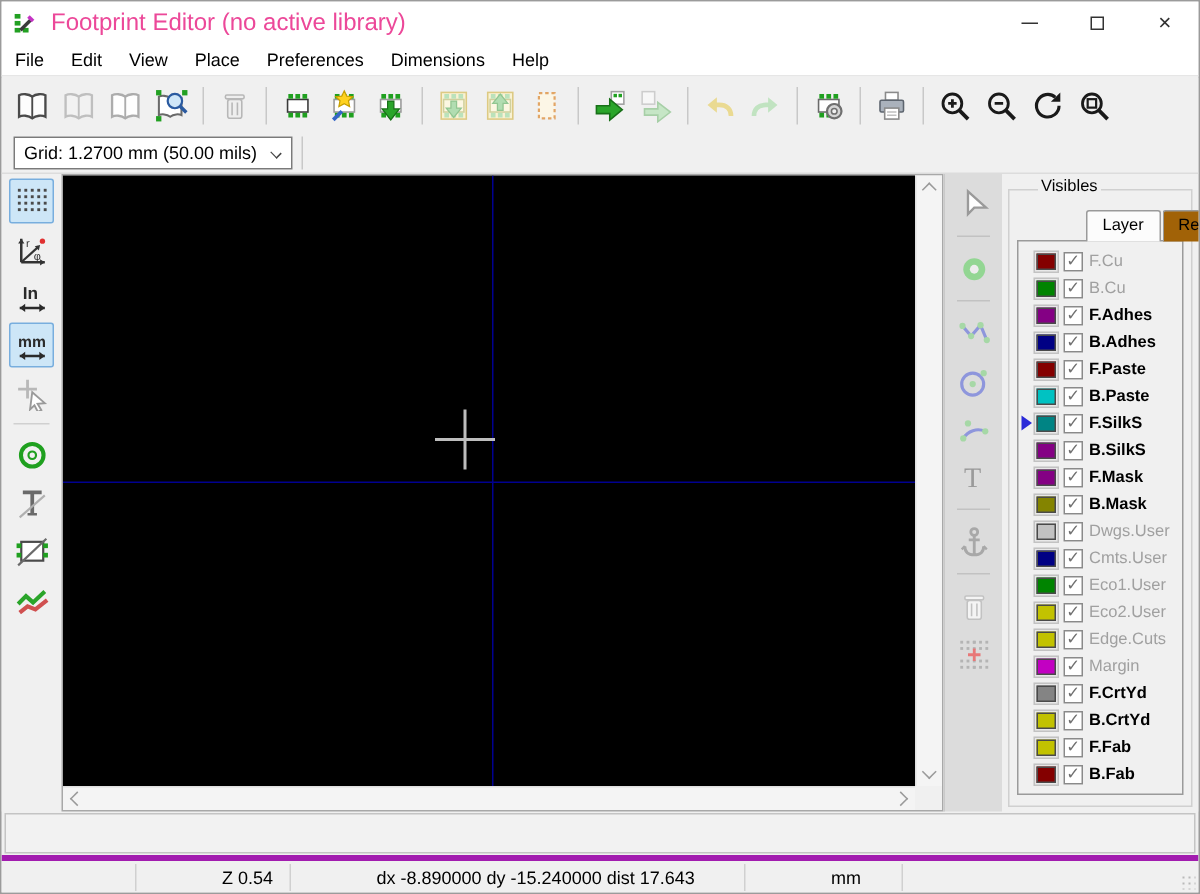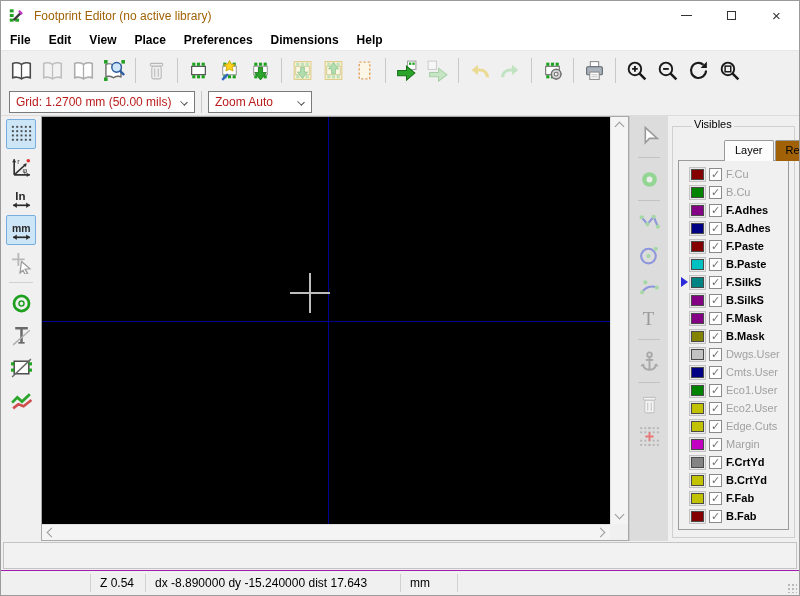--- a/index.html
+++ b/index.html
@@ -2,42 +2,42 @@
 <html><head>
 <meta charset="utf-8">
 <style>
   * { margin:0; padding:0; box-sizing:border-box; }
   html,body { width:800px; height:596px; font-family:"Liberation Sans", sans-serif; }
   .window { position:relative; width:800px; height:596px; background:#f0f0f0; border:1px solid #9b9b9b; overflow:hidden; }
 
   
   .titlebar { position:absolute; top:0; left:0; right:0; height:29px; background:#ffffff; display:flex; align-items:center; }
   .app-icon { width:17px; height:17px; margin-left:8px; }
-  .title-text { font-size:12px; color:#a16207; margin-left:8px; }
+  .title-text { font-size:16px; color:#ec4899; margin-left:8px; }
   .win-controls { position:absolute; right:0; top:0; height:29px; display:flex; }
   .win-btn { width:45px; height:29px; display:flex; align-items:center; justify-content:center; color:#333; }
   .glyph-min { width:11px; height:0; border-top:1px solid #333; }
   .glyph-max { width:9px; height:9px; border:1px solid #333; }
   .glyph-close { font-size:15px; line-height:1; color:#333; }
 
   
   .menubar { position:absolute; top:29px; left:0; right:0; height:21px; background:#ffffff; display:flex; align-items:center; border-bottom:1px solid #e6e6e6; }
-  .menu-item { font-size:12px; color:#000; padding:2px 9px;font-weight:bold; }
+  .menu-item { font-size:12px; color:#000; padding:2px 9px; }
 
   
   .toolbar { position:absolute; top:51px; left:0; right:0; height:36px; background:#f0f0f0; display:flex; align-items:center; padding-left:5px; }
   .tb-btn { width:29px; height:29px; display:flex; align-items:center; justify-content:center; margin:0 1px; border-radius:2px; }
   .tb-btn .icon { width:23px; height:23px; display:block; }
   .tb-btn.disabled { opacity:.95; }
   .tb-sep { width:1px; height:25px; background:#c8c8c8; margin:0 5px; }
 
   
   .optionsbar { position:absolute; top:87px; left:0; right:0; height:28px; background:#f0f0f0; display:flex; align-items:center; border-bottom:1px solid #dcdcdc; }
   .opt-sep { width:1px; height:22px; background:#c8c8c8; margin:0 6px; }
-  .combo { height:22px; background:#fff; border:1px solid #7a7a7a; display:flex; align-items:center; font-size:12px; color:#b91c1c; padding-left:6px; position:relative; }
+  .combo { height:22px; background:#fff; border:1px solid #7a7a7a; display:flex; align-items:center; font-size:12px; color:#000000; padding-left:6px; position:relative; }
   .combo-grid { width:186px; margin-left:8px; }
   .combo-zoom { width:104px; }
   .combo .chev { position:absolute; right:7px; top:8px; width:6px; height:6px; border-right:1px solid #444; border-bottom:1px solid #444; transform:rotate(45deg) scale(1,.8); margin-top:-1px; }
 
   
   .main { position:absolute; top:115px; left:0; right:0; height:425px; background:#f0f0f0; }
 
   .left-tools { position:absolute; left:0; top:0; bottom:0; width:40px; display:flex; flex-direction:column; align-items:center; padding-top:2px; }
   .lt-btn, .rt-btn { width:30px; height:30px; display:flex; align-items:center; justify-content:center; margin:1px 0; border:1px solid transparent; border-radius:2px; }
   .lt-btn .icon, .rt-btn .icon { width:23px; height:23px; display:block; }
@@ -76,21 +76,21 @@
   .cur-arrow { width:0; height:0; border-top:5px solid transparent; border-bottom:5px solid transparent; border-left:7px solid #2a2ad8; margin-right:1px; }
   .cur-spacer { width:8px; }
   .swatch-frame { width:17px; height:15px; background:#e8e8e8; border:1px solid #c2c2c2; display:flex; align-items:center; justify-content:center; margin-right:3px; }
   .swatch { width:13px; height:11px; border:1px solid #4a4a4a; }
   .cb { width:13px; height:13px; background:#fff; border:1px solid #8a8a8a; display:flex; align-items:center; justify-content:center; font-size:11px; line-height:1; color:#707070; margin-right:4px; }
   .layer-label { font-size:11px; color:#000; font-weight:bold; }
   .layer-label.dim { color:#a0a0a0; font-weight:normal; }
 
   
   .msgpanel { position:absolute; top:541px; left:2px; right:2px; height:27px; background:#f2f2f2; border:1px solid #c4c4c4; }
-  .statusbar { position:absolute; top:569px; left:0; right:0; height:25px; background:#f0f0f0; border-top:1px solid #a21caf; display:flex; align-items:center; }
+  .statusbar { position:absolute; top:569px; left:0; right:0; height:25px; background:#f0f0f0; border-top:4px solid #a21caf; display:flex; align-items:center;gap:48px; }
   .sb-field { height:18px; display:flex; align-items:center; font-size:12px; color:#000; padding-left:9px; border-right:1px solid #d0d0d0; white-space:nowrap; overflow:hidden; }
   .sb-grip { position:absolute; right:2px; bottom:2px; width:10px; height:10px;
     background-image:radial-gradient(#b9b9b9 35%, transparent 36%); background-size:4px 4px; }
 </style>
 </head>
 <body>
 
 <div class="window">
 
   <div class="titlebar">
@@ -327,24 +327,20 @@
           </svg></span>
       </div>
     </div>
 
   <div class="optionsbar">
     <div class="combo combo-grid">
       <span>Grid: 1.2700 mm (50.00 mils)</span>
       <span class="chev"></span>
     </div>
     <div class="opt-sep"></div>
-    <div class="combo combo-zoom">
-      <span>Zoom Auto</span>
-      <span class="chev"></span>
-    </div>
   </div>
 
   <div class="main">
     <div class="left-tools" id="toolbar-left">
         <div class="lt-btn selected">
           <span class="icon"><svg xmlns="http://www.w3.org/2000/svg" viewBox="0 0 24 22" width="100%" height="100%">
               <g fill="#4a4a4a">
                 <rect x="2" y="2" width="2" height="2"></rect>
                 <rect x="6.5" y="2" width="2" height="2"></rect>
                 <rect x="11" y="2" width="2" height="2"></rect>

